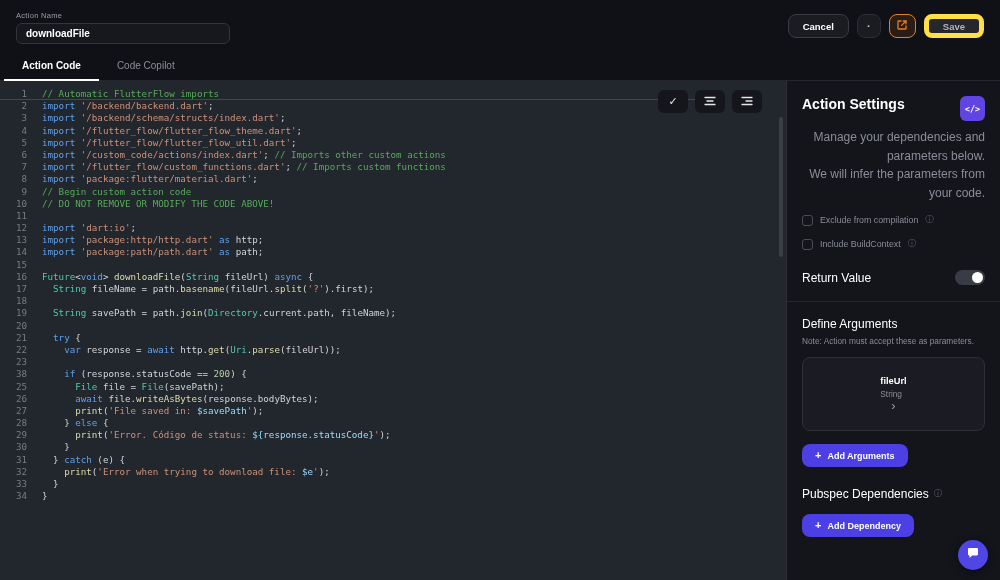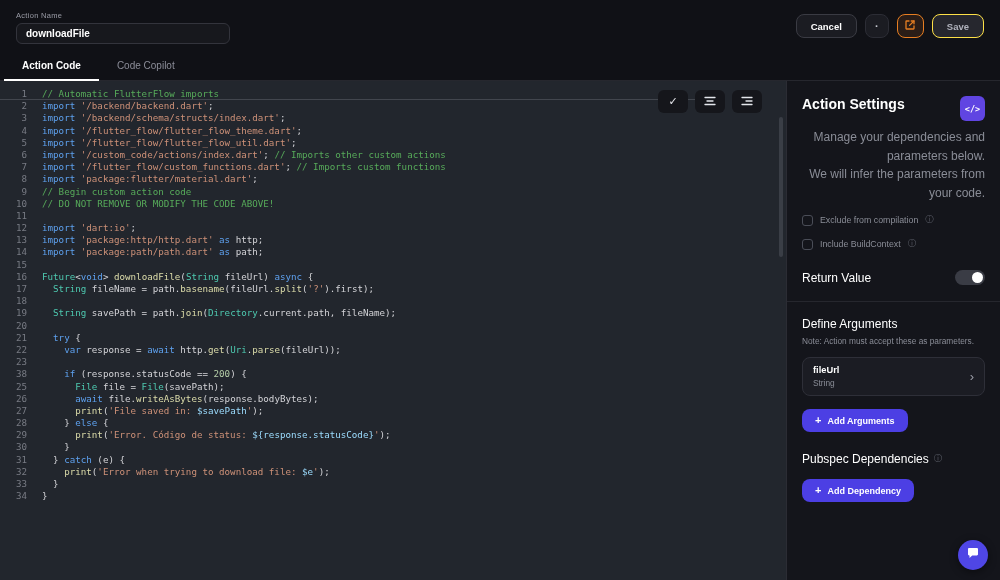--- a/index.html
+++ b/index.html
@@ -11,21 +11,21 @@
   .topbar-left { display:flex; flex-direction:column; gap:3px; margin-top:2px; }
   .field-label { font-size:7.5px; color:#9a9ca6; letter-spacing:.3px; }
   .name-input { width:214px; height:21px; background:#17181d; border:1px solid #33343c; border-radius:6px;
     color:#fff; font-size:10px; font-weight:bold; padding:0 9px; font-family:inherit; outline:none; }
   .topbar-right { display:flex; gap:8px; align-items:center; }
   .btn { height:24px; border-radius:8px; font-size:9.5px; font-weight:bold; font-family:inherit; cursor:pointer;
     display:flex; align-items:center; justify-content:center; }
   .btn-cancel { background:#1b1c22; border:1px solid #3a3b43; color:#fff; padding:0 14px; }
   .btn-more { background:#1b1c22; border:1px solid #2c2d35; color:#c6c8d0; width:24px; padding:0; font-size:11px; }
   .btn-orange { background:rgba(230,126,34,.12); border:1px solid #e67e22; width:27px; padding:0; }
-  .btn-save { background:#26272e; border:1px solid #fde047; color:#b0b2bc; padding:0 14px; }
+  .btn-save { background:#26272e; border:5px solid #fde047; color:#b0b2bc; padding:0 14px; }
 
   
   .tabbar { display:flex; border-bottom:1px solid #26272e; padding:0 4px; height:29px; }
   .tab { padding:8px 18px 0; font-size:10px; color:#8b8d98; cursor:pointer; border-bottom:2px solid transparent; height:29px; }
   .tab.active { color:#fff; font-weight:bold; border-bottom-color:#fff; }
 
   
   .main { display:flex; height:499px; }
 
   .editor { flex:1; background:#22262d; position:relative; overflow:hidden; padding-top:7px; }
@@ -52,22 +52,22 @@
   .cb-box { width:11px; height:11px; border:1.5px solid #4a4d57; border-radius:3px; flex:none; }
   .cb-label { font-size:8.8px; color:#8a8d97; }
   .info { font-size:8.5px; color:#5c5f69; }
   .return-row { display:flex; justify-content:space-between; align-items:center; margin-top:20px; }
   .section-title { font-size:12px; font-weight:normal; }
   .toggle { width:30px; height:15px; background:#3a3c45; border-radius:8px; position:relative; cursor:pointer; }
   .toggle-knob { width:11px; height:11px; background:#fff; border-radius:50%; position:absolute; top:2px; right:2px; }
   .divider { height:1px; background:#26272e; margin:16px -15px 0; }
   .args-title { margin-top:15px; }
   .args-note { font-size:8.3px; color:#8a8d97; margin-top:5px; }
-  .arg-card { margin-top:11px; background:#1b1c23; border:1px solid #2e2f38; border-radius:8px; padding:7px 10px;
-    display:flex; justify-content:space-between; align-items:center; cursor:pointer; }
+  .arg-card { margin-top:11px; background:#1b1c23; border:1px solid #2e2f38; border-radius:8px; padding:18px 10px;
+    display:flex; justify-content:space-between; align-items:center; cursor:pointer;flex-direction:column; }
   .arg-name { font-size:9.3px; font-weight:bold; }
   .arg-type { font-size:8.3px; color:#8a8d97; margin-top:3px; }
   .chev { color:#9a9ca6; font-size:13px; line-height:1; }
   .add-btn { margin-top:13px; background:#4c3fe4; border:none; border-radius:8px; color:#fff; font-size:9px;
     font-weight:bold; padding:6px 13px; display:flex; align-items:center; gap:6px; font-family:inherit; cursor:pointer; }
   .add-btn .plus { font-size:11px; font-weight:bold; line-height:1; }
   .pubspec-row { display:flex; align-items:center; gap:5px; margin-top:20px; }
 
   .fab { position:absolute; right:12px; bottom:10px; width:30px; height:30px; border-radius:50%; background:#4f46e5;
     display:flex; align-items:center; justify-content:center; cursor:pointer; box-shadow:0 2px 8px rgba(0,0,0,.45); }

